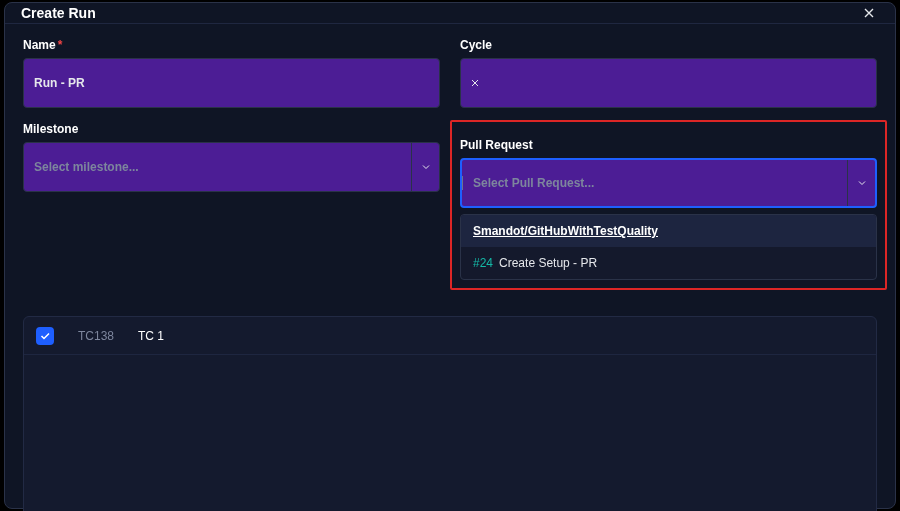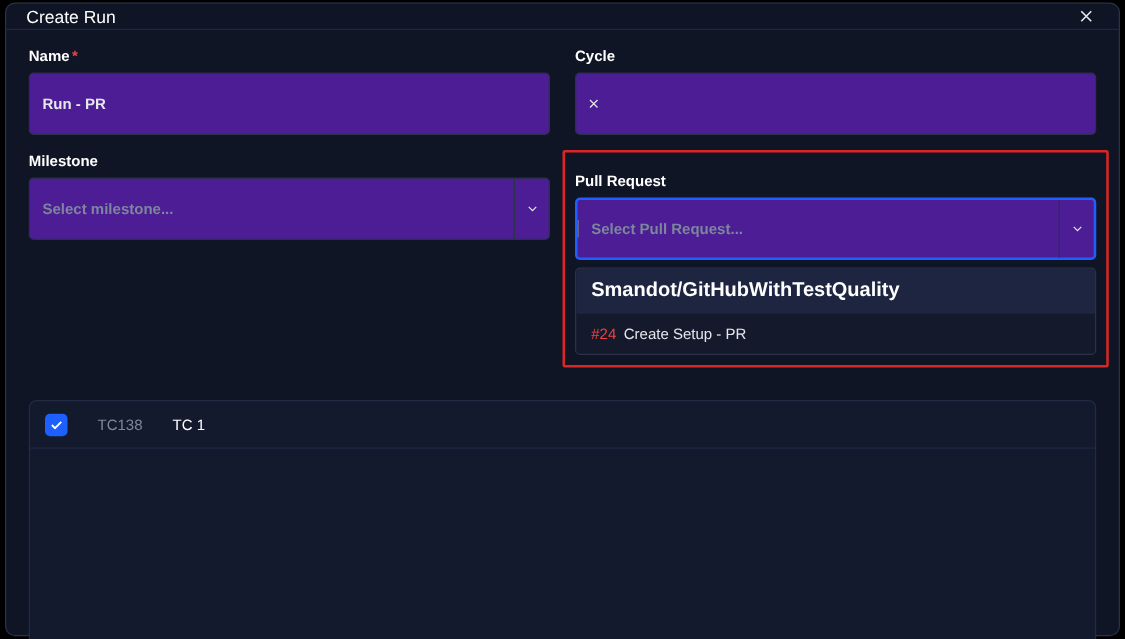--- a/index.html
+++ b/index.html
@@ -23,21 +23,21 @@
   .header {
     height: 40px;
     display: flex;
     align-items: center;
     justify-content: space-between;
     padding: 0 16px;
     border-bottom: 1px solid #1f2740;
   }
   .header-title {
     font-size: 14px;
-    font-weight: 400;
+    font-weight: 700;
     color: #fff;
   }
   .close-btn {
     width: 20px; height: 20px;
     display: flex; align-items: center; justify-content: center;
     cursor: pointer;
     color: #e5e7eb;
   }
   .close-btn svg { width: 16px; height: 16px; }
 
@@ -122,32 +122,33 @@
 
   .dropdown {
     margin-top: 6px;
     background: #14192c;
     border: 1px solid #2a3248;
     border-radius: 4px;
     overflow: hidden;
   }
   .dropdown-group {
     padding: 9px 12px;
-    font-size: 16px;
+    font-size: 12px;
     font-weight: 600;
     color: #fff;
     background: #1d2540;
+    text-decoration: underline;
   }
   .dropdown-item {
     padding: 9px 12px;
     font-size: 12px;
     color: #e5e7eb;
     cursor: pointer;
   }
-  .dropdown-item .num { color: #ef4444; margin-right: 6px; }
+  .dropdown-item .num { color: #14b8a6; margin-right: 6px; }
 
   
   .tc-list {
     margin-top: 26px;
     background: #141a2e;
     border: 1px solid #222a44;
     border-radius: 6px;
     height: 245px;
     width: 100%;
     overflow: hidden;

